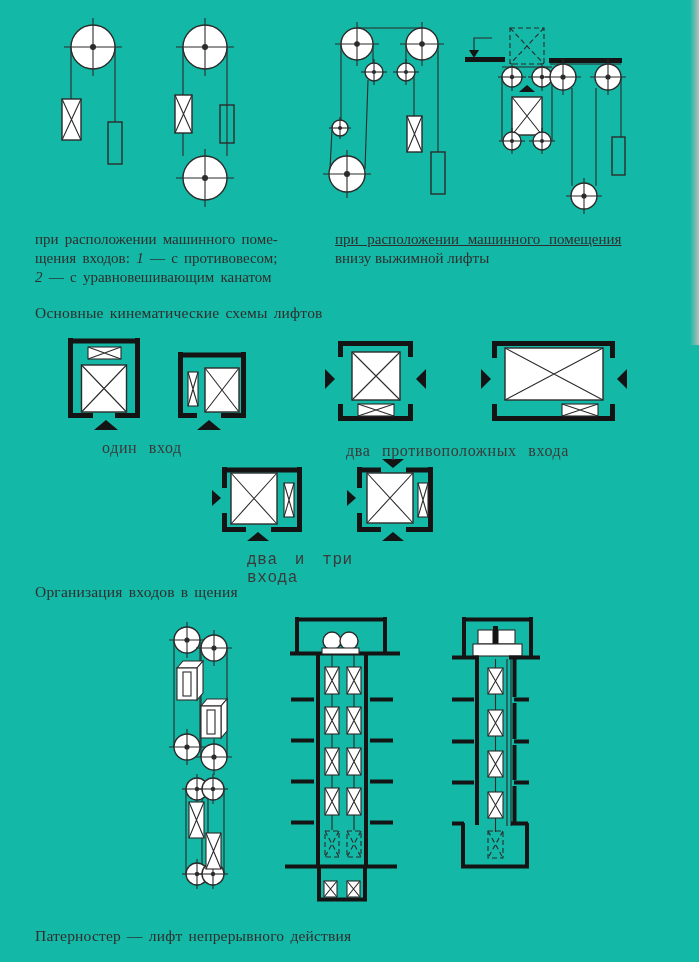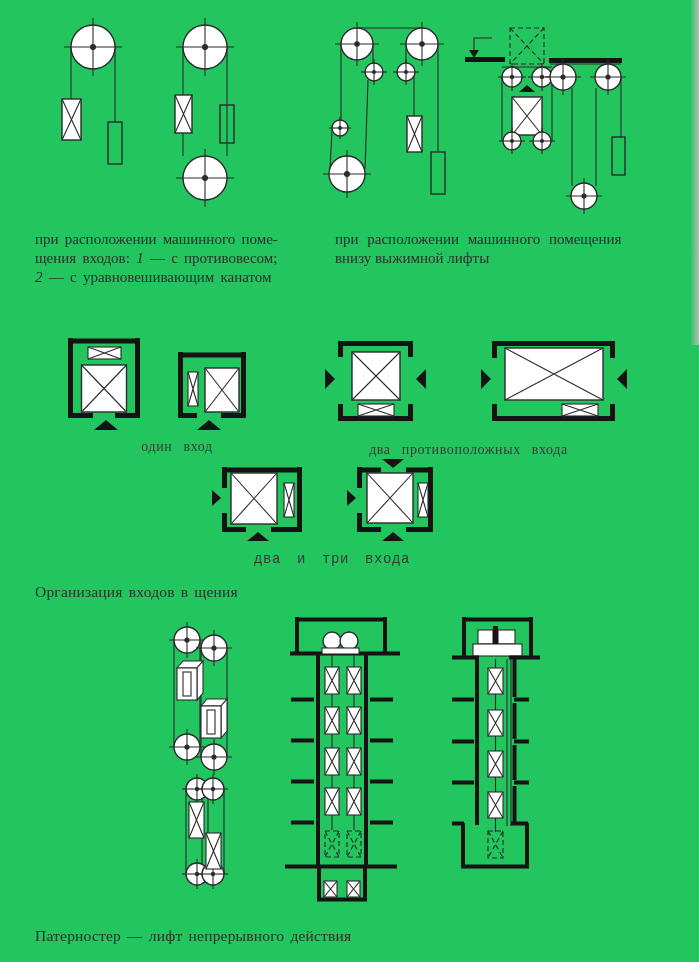--- a/index.html
+++ b/index.html
@@ -1,32 +1,32 @@
 <!DOCTYPE html>
 <html><head>
 <meta charset="utf-8">
 <style>
   html,body{margin:0;padding:0;}
   #page{
     position:relative;
     width:699px;height:962px;
-    background:#22c55e;
+    background:#14b8a6;
     font-family:"Liberation Serif", serif;
     color:#2e2e2e;
     overflow:hidden;
   }
   .txt{position:absolute;font-size:15px;line-height:19px;}
   .cap-left{left:35px;top:230px;width:276px;word-spacing:2.5px;}
   .cap-right{left:335px;top:230px;width:336px;}
-  .cap-right .wide{word-spacing:5px;}
+  .cap-right .wide{word-spacing:5px;text-decoration:underline;}
   .heading{font-size:15.5px;letter-spacing:0.2px;word-spacing:2px;}
   .h-kinematic{left:35px;top:303px;}
   .h-entrances{left:35px;top:582px;}
   .h-paternoster{left:35px;top:926px;}
-  .plan-label{position:absolute;font-size:14px;color:#3a3a3a;letter-spacing:0.6px;word-spacing:7px;text-align:center;}
+  .plan-label{position:absolute;font-size:16px;color:#3a3a3a;letter-spacing:0.6px;word-spacing:7px;}
   .lbl-one{left:102px;top:439px;width:150px;}
   .lbl-two-opp{left:346px;top:442px;width:245px;}
   .lbl-two-three{left:247px;top:551px;width:170px;font-family:Liberation Mono, monospace;}
   i{font-style:italic;}
   svg.art{position:absolute;left:0;top:0;}
   .ln{stroke:#2b2b2b;stroke-width:1.4;fill:none;}
   .ln2{stroke:#2b2b2b;stroke-width:1.1;fill:none;}
   .wh{fill:#ffffff;}
   .dot{fill:#2b2b2b;stroke:none;}
   .wall{stroke:#141414;stroke-width:5;fill:none;stroke-linecap:butt;}
@@ -341,20 +341,21 @@
     <span>при расположении машинного поме-</span><br>
     <span>щения входов: </span><i>1</i><span> — с противовесом;</span><br>
     <i>2</i><span> — с уравновешивающим канатом</span>
   </div>
 
   <div class="txt cap-right">
     <span class="wide">при расположении машинного помещения</span><br>
     <span>внизу выжимной лифты</span>
   </div>
 
+  <div class="txt heading h-kinematic">Основные кинематические схемы лифтов</div>
 
   <div class="plan-label lbl-one">один вход</div>
 
   <div class="plan-label lbl-two-opp">два противоположных входа</div>
 
   <div class="plan-label lbl-two-three">два и три входа</div>
 
   <div class="txt heading h-entrances">Организация входов в щения</div>
 
   <div class="txt heading h-paternoster">Патерностер — лифт непрерывного действия</div>

